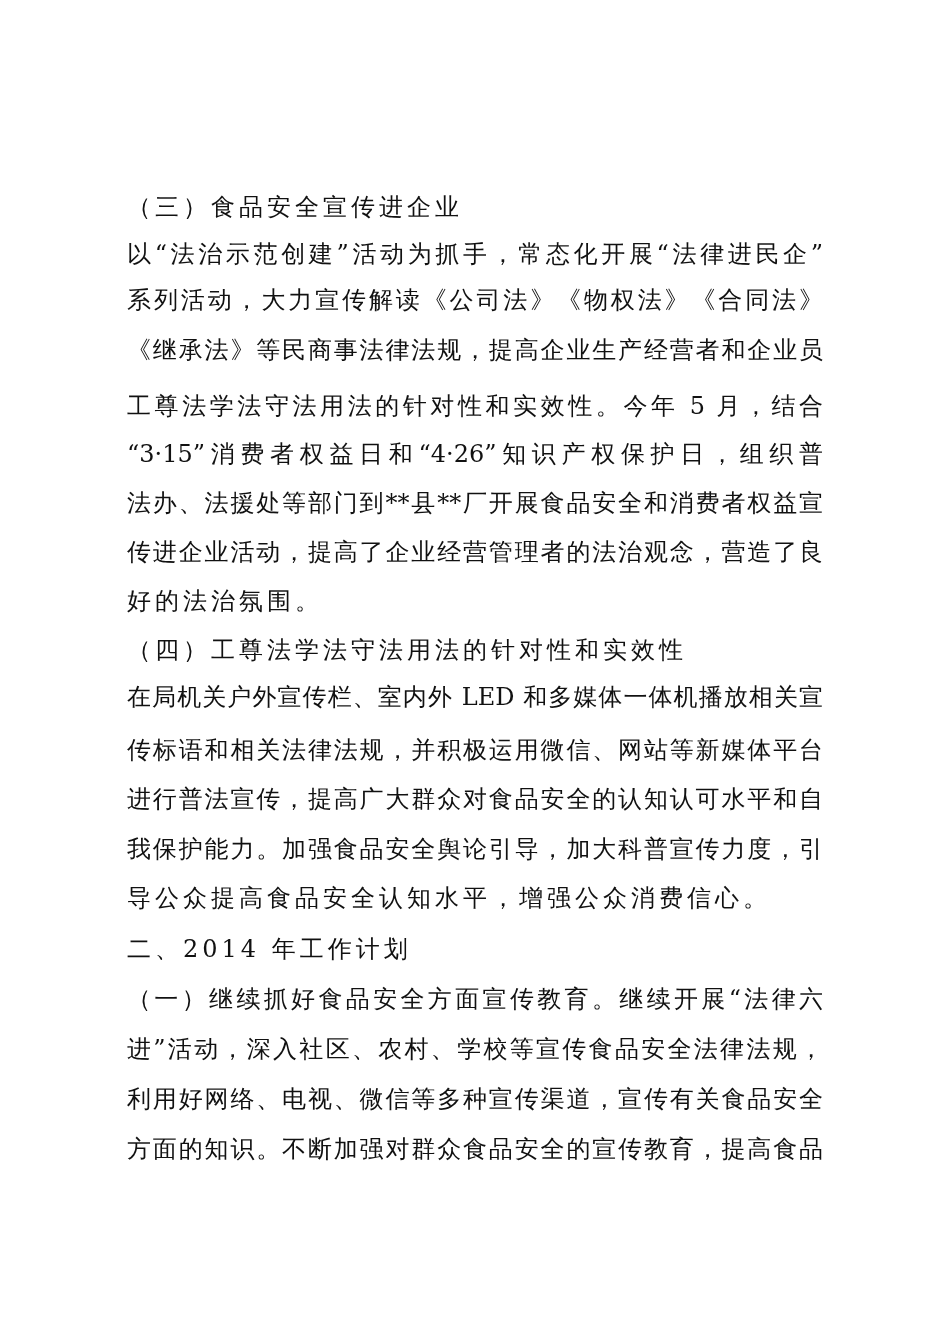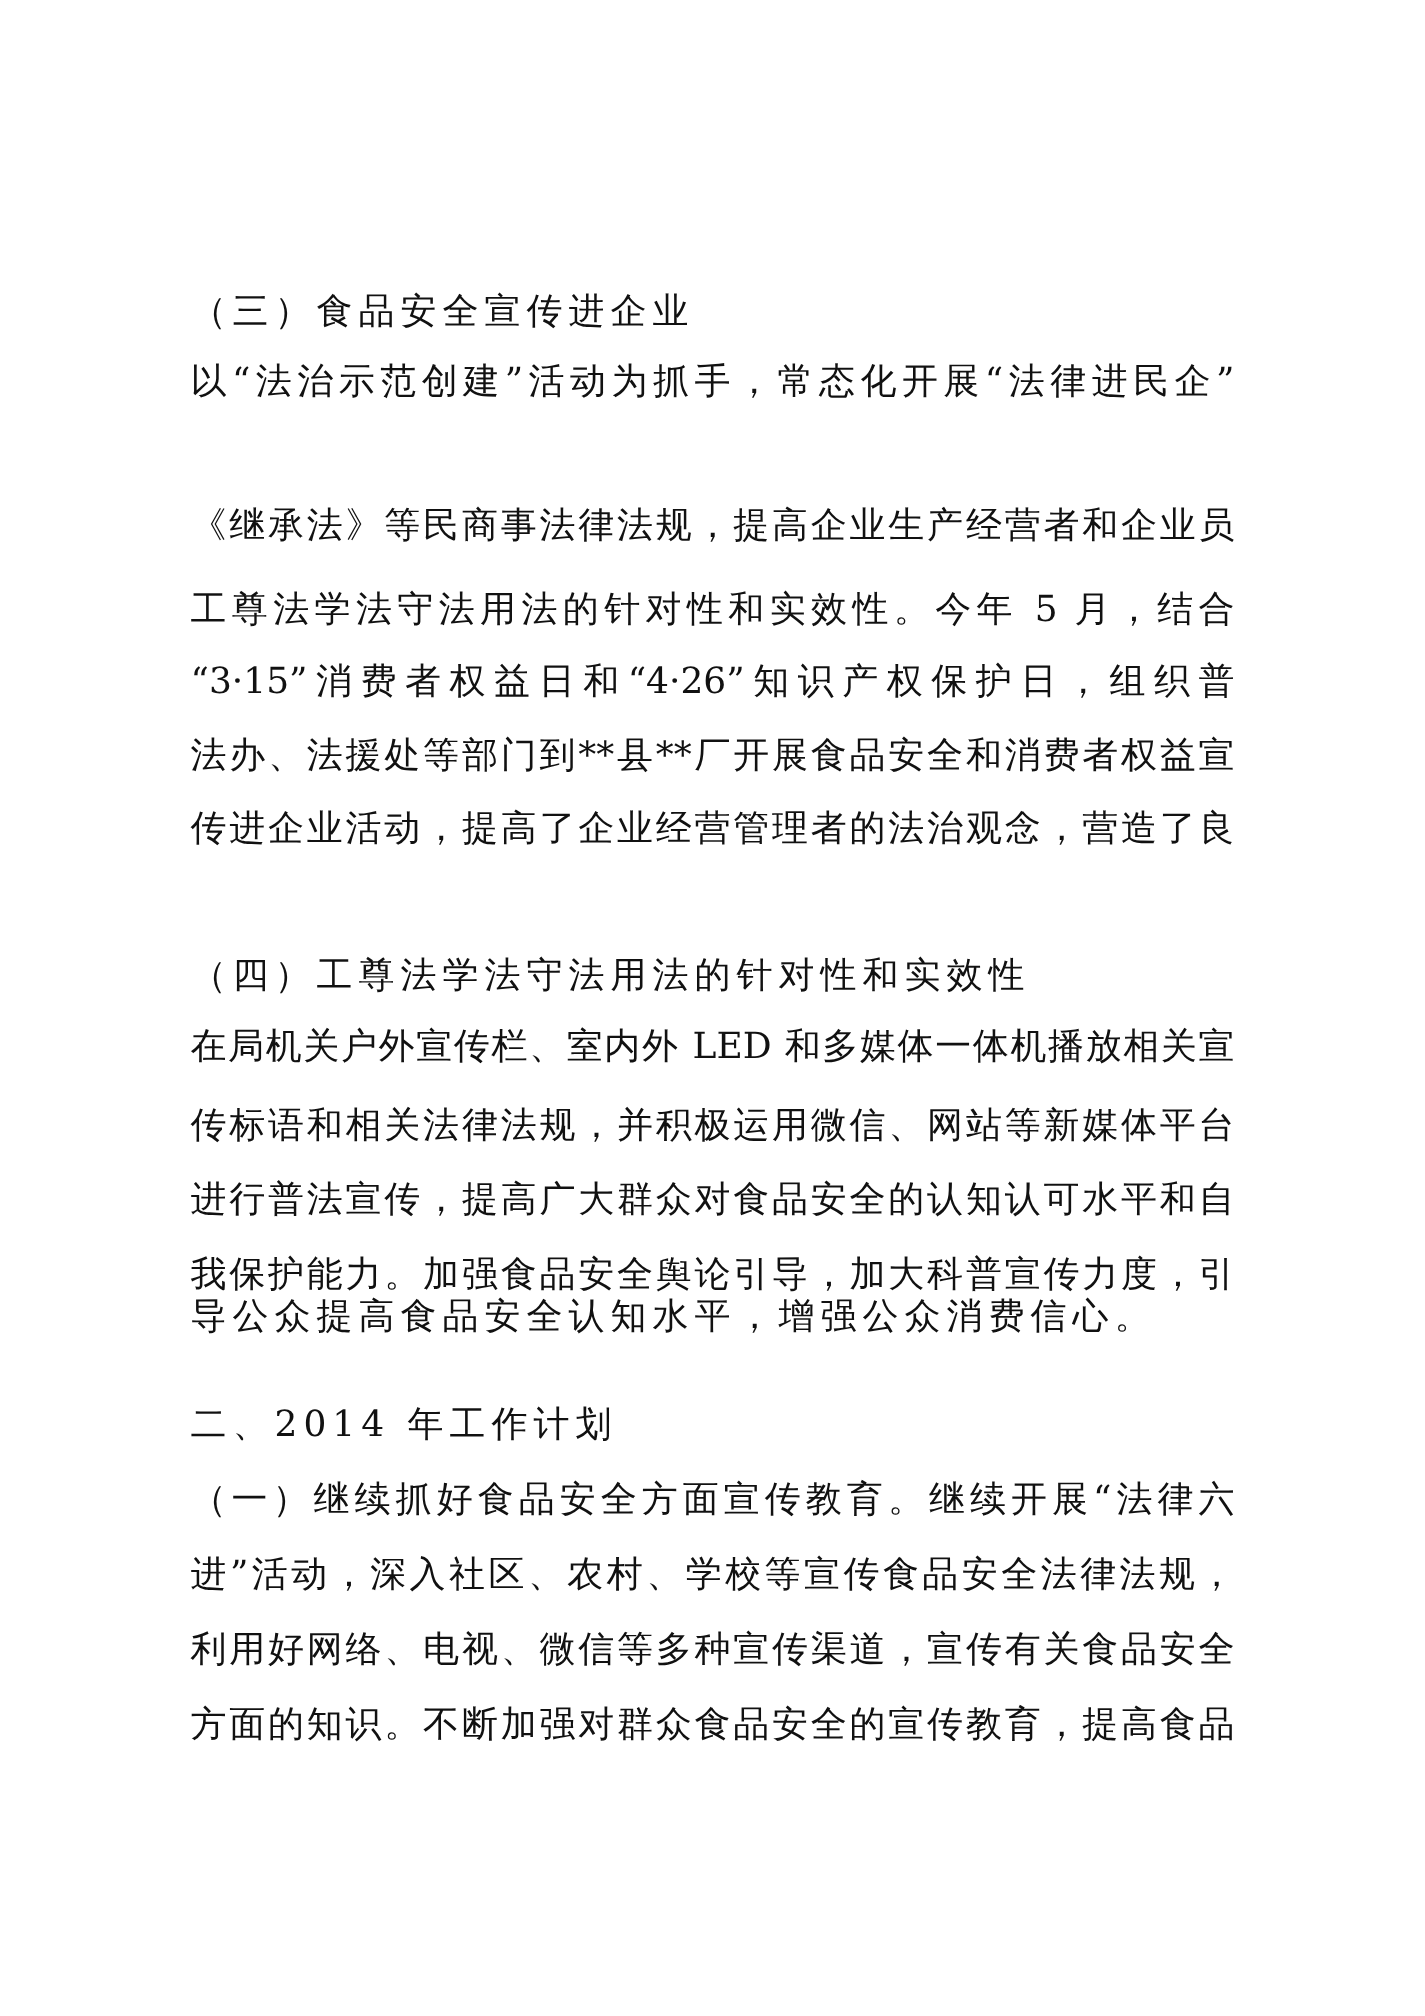--- a/index.html
+++ b/index.html
@@ -41,29 +41,31 @@
       text-align-last: left;
       letter-spacing: 4px;
     }
   </style>
 </head>
 <body>
 
 <div class="page">
   <div class="line short" style="top:192px">（三）食品安全宣传进企业</div>
   <div class="line" style="top:239px">以“法治示范创建”活动为抓手，常态化开展“法律进民企”</div>
+  <div class="line" style="top:285px">系列活动，大力宣传解读《公司法》《物权法》《合同法》</div>
   <div class="line" style="top:335px">《继承法》等民商事法律法规，提高企业生产经营者和企业员</div>
   <div class="line" style="top:391px">工尊法学法守法用法的针对性和实效性。今年 5 月，结合</div>
   <div class="line" style="top:439px">“3·15”消费者权益日和“4·26”知识产权保护日，组织普</div>
   <div class="line" style="top:488px">法办、法援处等部门到**县**厂开展食品安全和消费者权益宣</div>
   <div class="line" style="top:537px">传进企业活动，提高了企业经营管理者的法治观念，营造了良</div>
+  <div class="line short" style="top:586px">好的法治氛围。</div>
   <div class="line short" style="top:635px">（四）工尊法学法守法用法的针对性和实效性</div>
   <div class="line" style="top:682px">在局机关户外宣传栏、室内外 LED 和多媒体一体机播放相关宣</div>
   <div class="line" style="top:735px">传标语和相关法律法规，并积极运用微信、网站等新媒体平台</div>
   <div class="line" style="top:784px">进行普法宣传，提高广大群众对食品安全的认知认可水平和自</div>
   <div class="line" style="top:834px">我保护能力。加强食品安全舆论引导，加大科普宣传力度，引</div>
-  <div class="line short" style="top:862px">导公众提高食品安全认知水平，增强公众消费信心。</div>
+  <div class="line short" style="top:883px">导公众提高食品安全认知水平，增强公众消费信心。</div>
   <div class="line short" style="top:934px">二、2014 年工作计划</div>
   <div class="line" style="top:984px">（一）继续抓好食品安全方面宣传教育。继续开展“法律六</div>
   <div class="line" style="top:1084px">利用好网络、电视、微信等多种宣传渠道，宣传有关食品安全</div>
   <div class="line" style="top:1034px">进”活动，深入社区、农村、学校等宣传食品安全法律法规，</div>
   <div class="line" style="top:1134px">方面的知识。不断加强对群众食品安全的宣传教育，提高食品</div>
 </div>
 
 </body></html>

